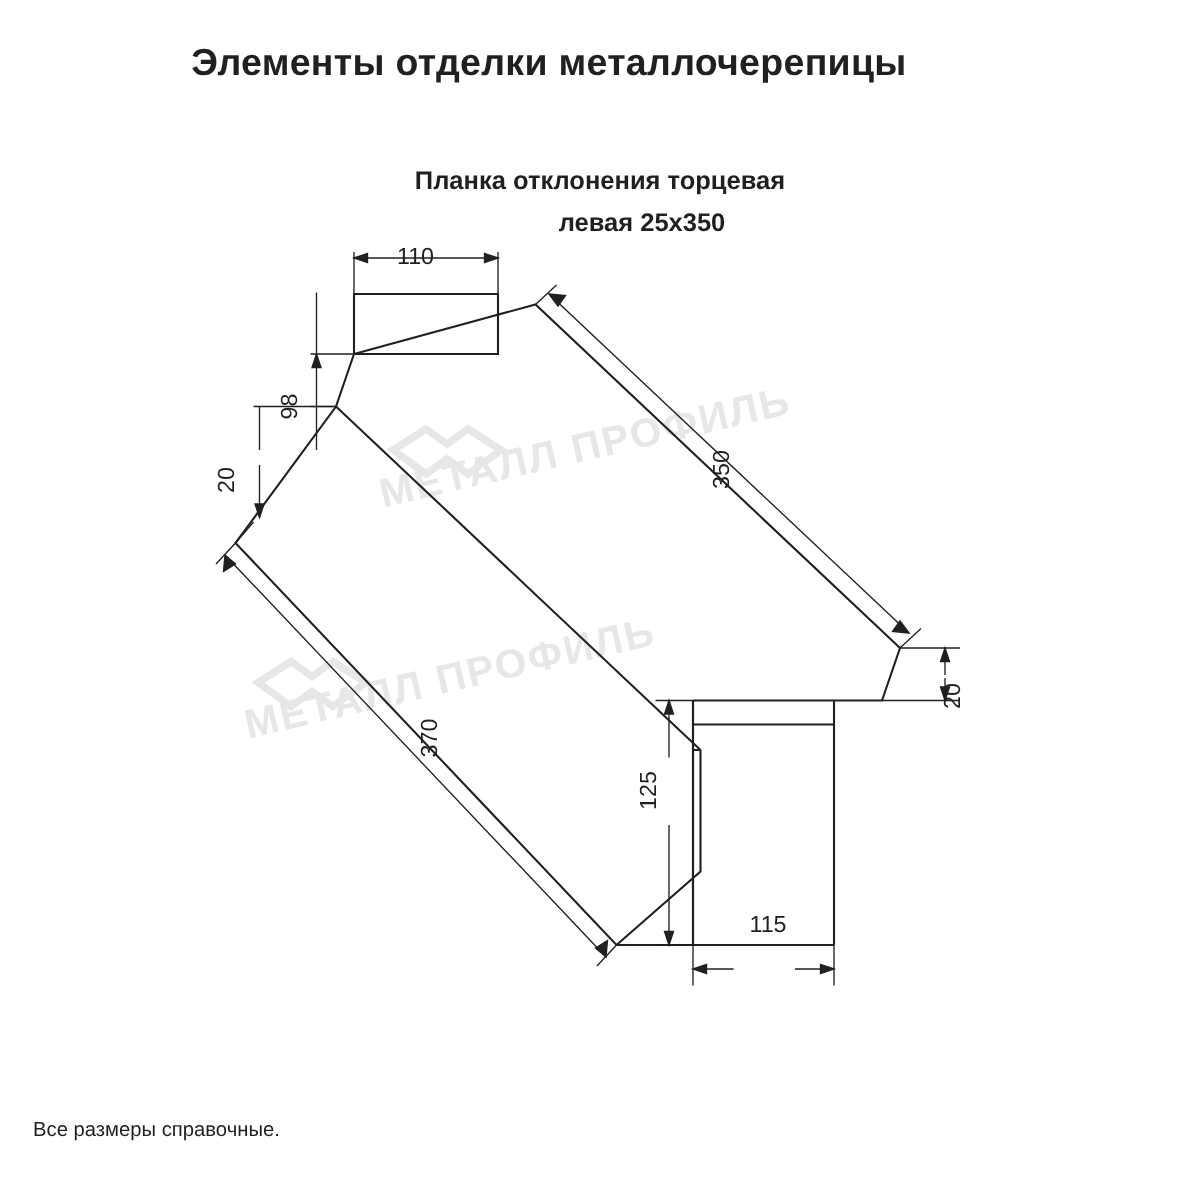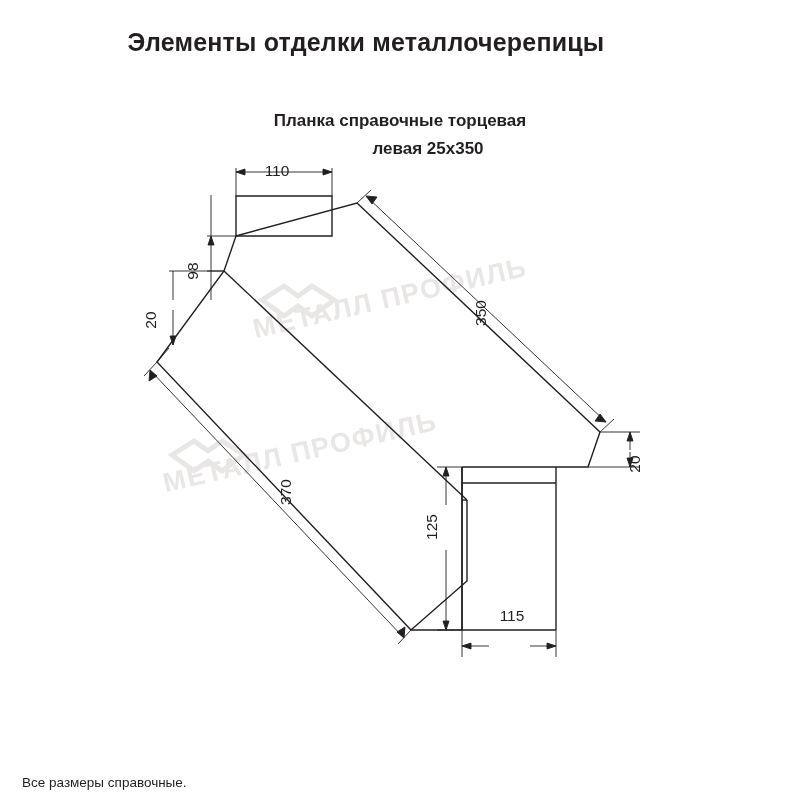--- a/index.html
+++ b/index.html
@@ -44,21 +44,21 @@
   .subtitle.l1 { top: 111px; }
   .subtitle.l2 { top: 139px; padding-left: 28px; }
 
   .footer {
     position: absolute;
     left: 22px;
     font-size: 13.5px;
     color: #231f20;
     white-space: nowrap;
   }
-  .footer.f1 { top: 745px; margin-top: 30px; }
+  .footer.f1 { top: 745px; }
   .footer.f2 { top: 769px; }
 
   svg.drawing {
     position: absolute;
     left: 0;
     top: 0;
     width: 800px;
     height: 800px;
   }
   .dim-text {
@@ -78,21 +78,21 @@
   }
   .wm1 { left: 250px; top: 283px; transform: rotate(-13deg); }
   .wm2 { left: 160px; top: 437px; transform: rotate(-13deg); }
 </style>
 </head>
 <body>
 
 <div id="root">
 
   <div class="title">Элементы отделки металлочерепицы</div>
-  <div class="subtitle l1">Планка справочные торцевая</div>
+  <div class="subtitle l1">Планка отклонения торцевая</div>
   <div class="subtitle l2">левая 25х350</div>
 
   <div class="wm wm1">МЕТАЛЛ ПРОФИЛЬ</div>
   <div class="wm wm2">МЕТАЛЛ ПРОФИЛЬ</div>
 
   <svg class="drawing" viewBox="0 0 800 800">
 
     <g opacity="1">
       <path d="M262 300 l22 -14 l14 10 l14 -10 l22 14 l-22 16 l-14 -10 l-14 10 z" fill="none" stroke="#e9e6e6" stroke-width="5"></path>
     </g>

